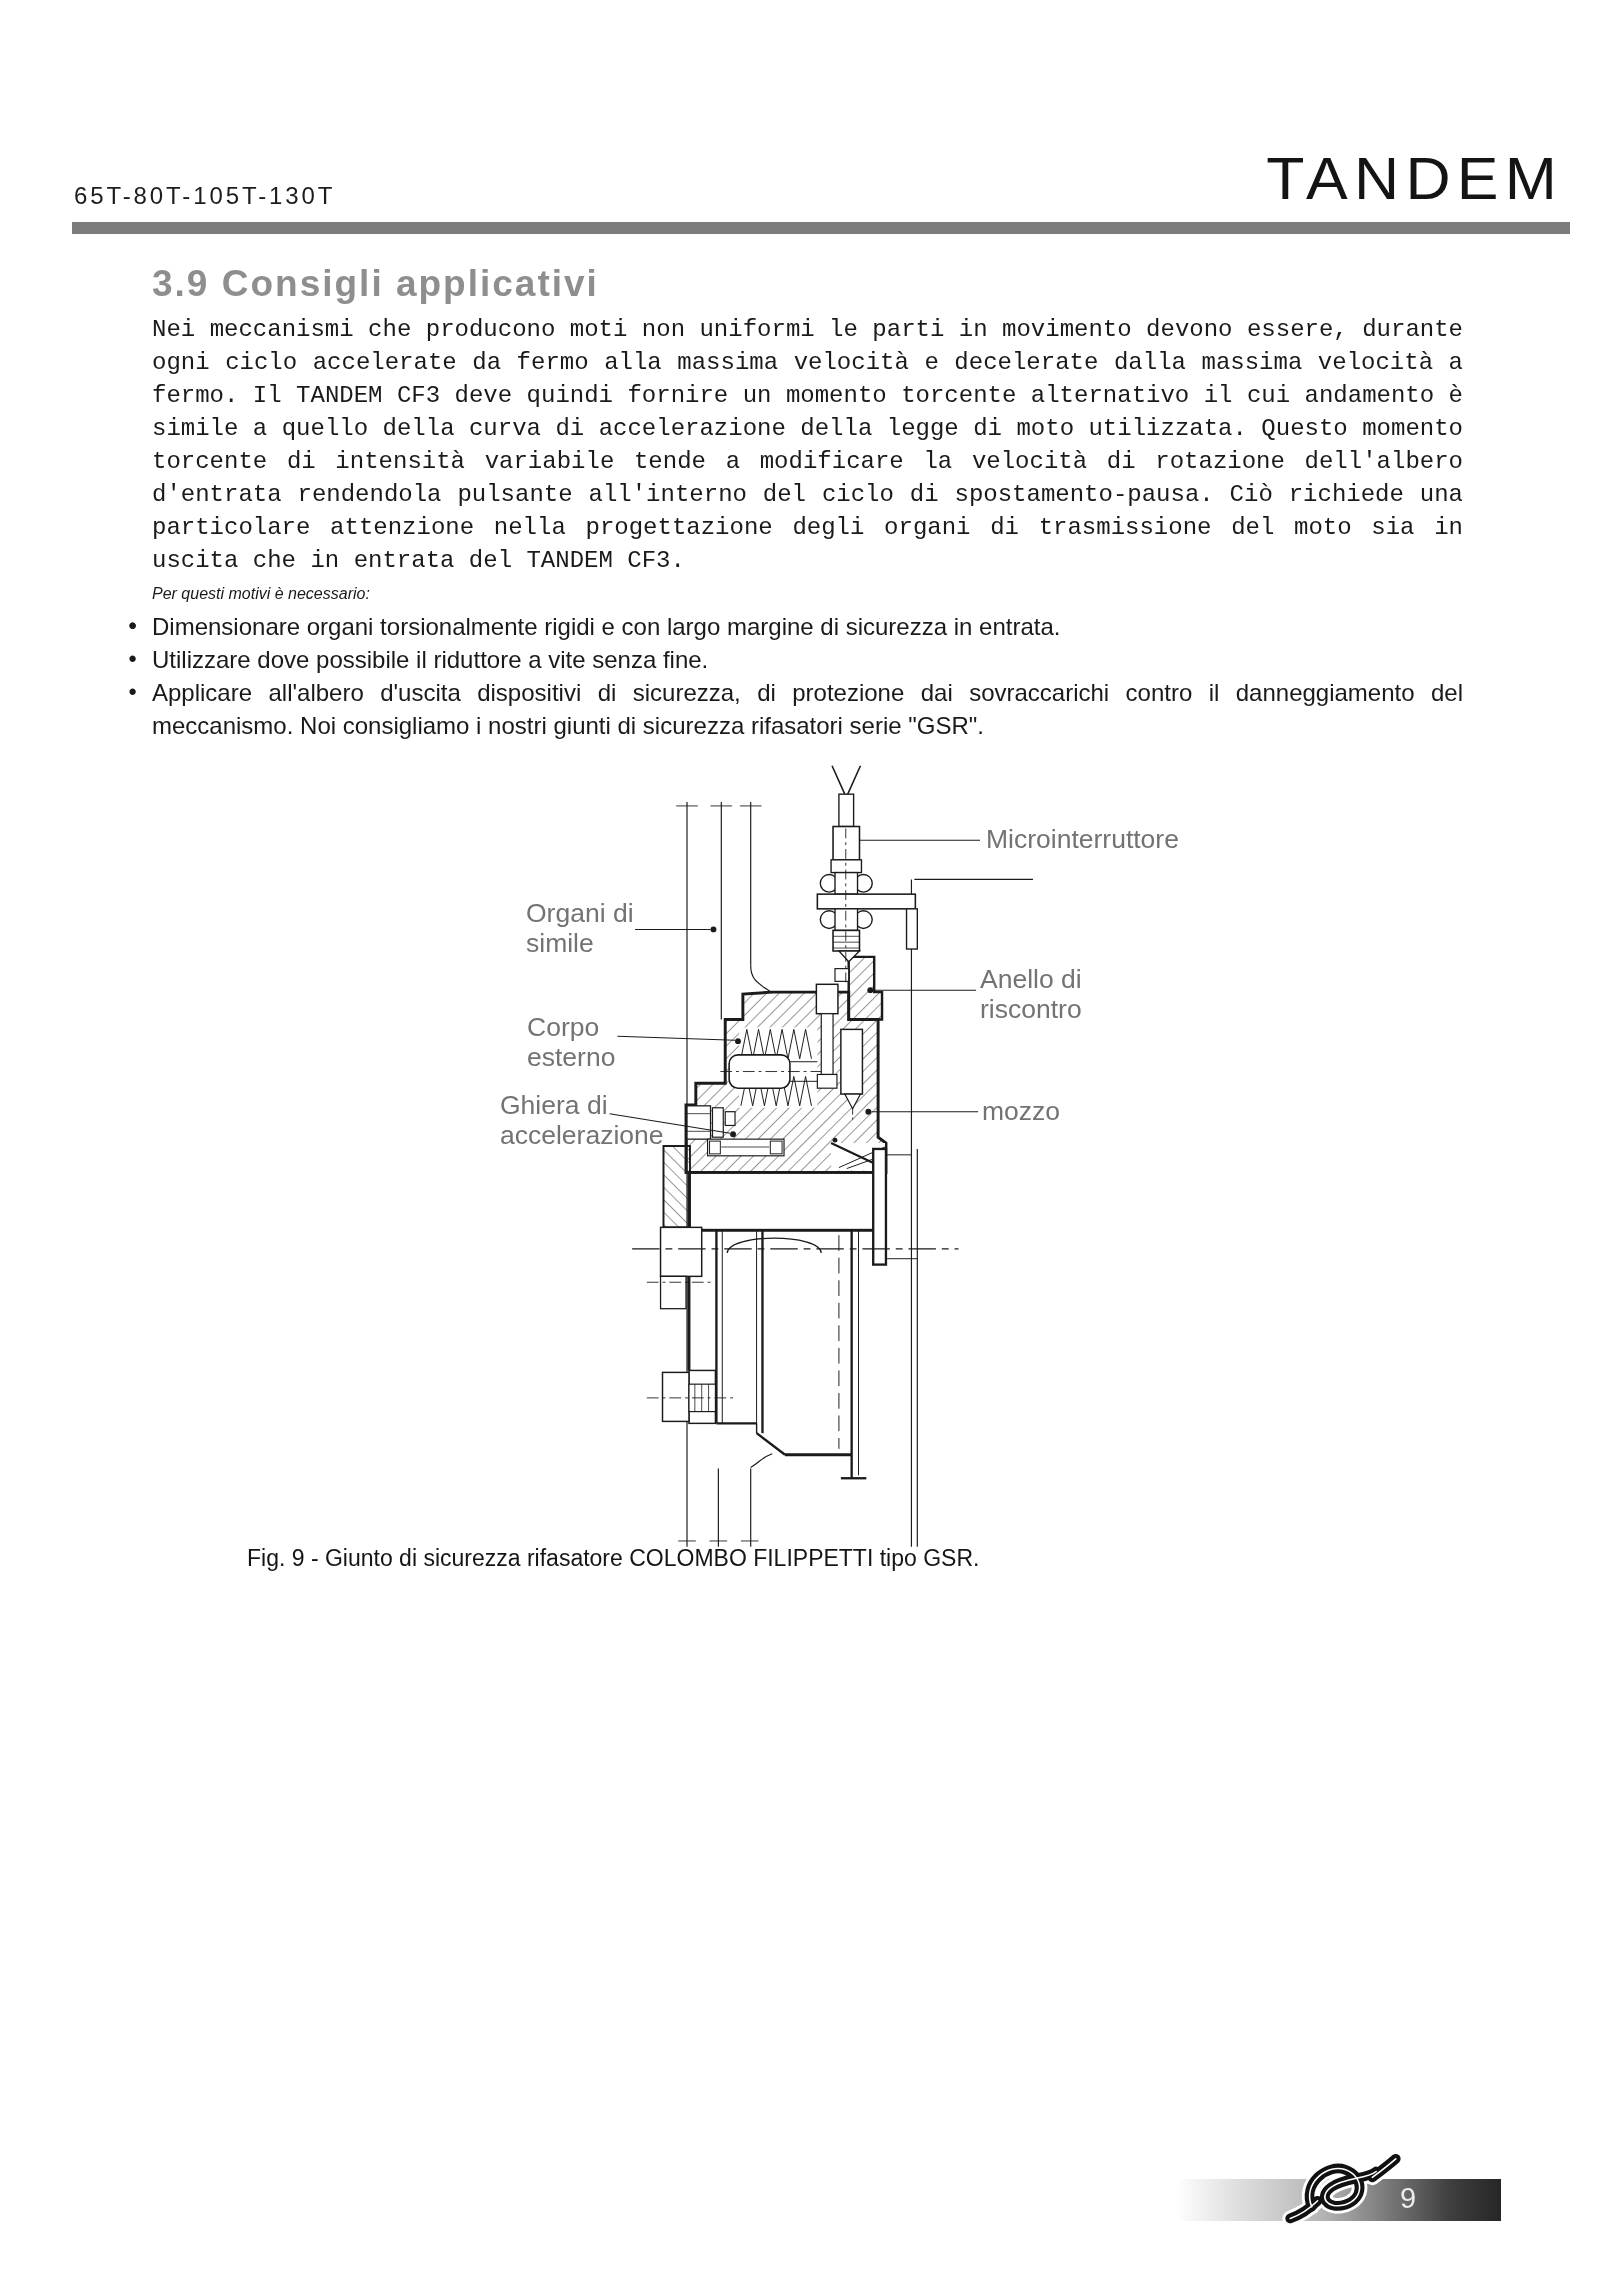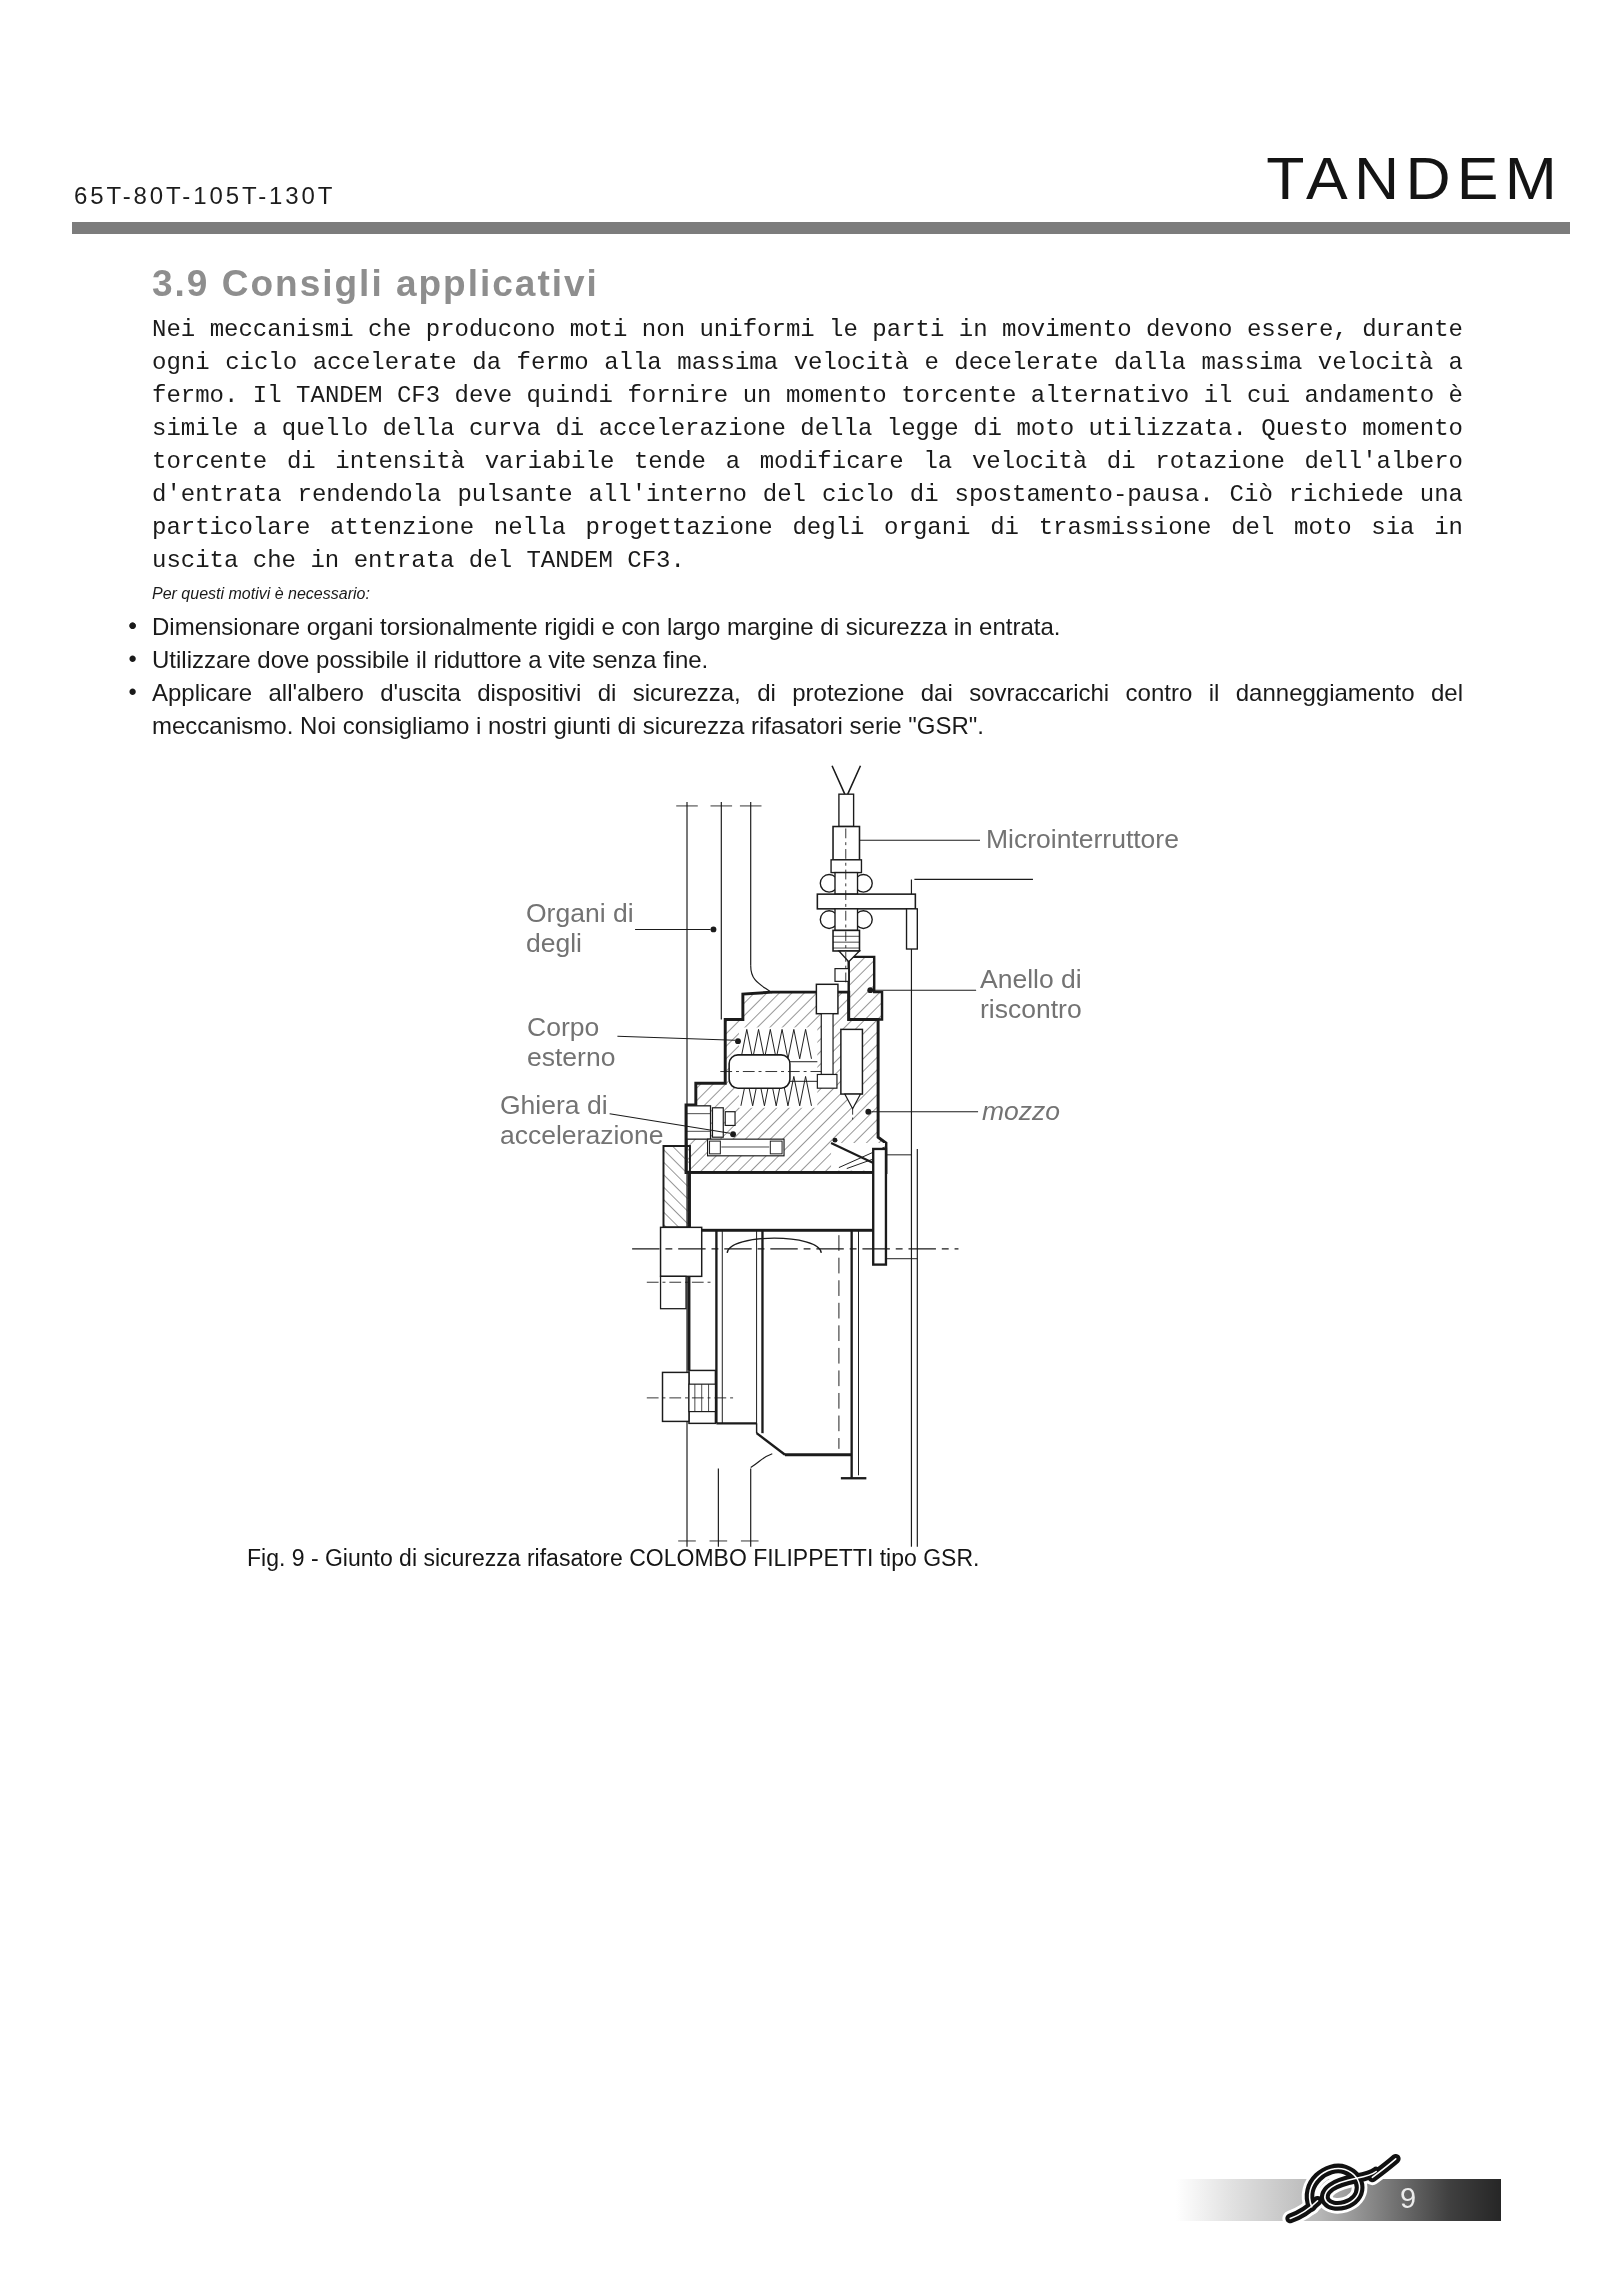--- a/index.html
+++ b/index.html
@@ -170,35 +170,35 @@
       <circle cx="748" cy="1157" r="3" fill="#1b1b1b" stroke="none"></circle>
       <circle cx="886" cy="1134" r="3" fill="#1b1b1b" stroke="none"></circle>
     </g>
   </svg>
 
   <div class="fig-label" style="left:986px;top:824px;">
     <span>Microinterruttore</span>
   </div>
   <div class="fig-label" style="left:526px;top:898px;">
     <span>Organi di</span>
-    <span>degli</span>
+    <span>simile</span>
   </div>
   <div class="fig-label" style="left:980px;top:964px;">
     <span>Anello di</span>
     <span>riscontro</span>
   </div>
   <div class="fig-label" style="left:527px;top:1012px;">
     <span>Corpo</span>
     <span>esterno</span>
   </div>
   <div class="fig-label" style="left:500px;top:1090px;">
     <span>Ghiera di</span>
     <span>accelerazione</span>
   </div>
-  <div class="fig-label" style="left:982px;top:1096px;font-style:italic;">
+  <div class="fig-label" style="left:982px;top:1096px;">
     <span>mozzo</span>
   </div>
 
   <div class="caption">Fig. 9 - Giunto di sicurezza rifasatore COLOMBO FILIPPETTI tipo GSR.</div>
 
   <div class="footer-bar"></div>
   <div class="logo-wrap">
     <svg width="122" height="86" viewBox="0 0 124 88">
       <g fill="none" stroke-linecap="round">
         <g stroke="#ffffff" stroke-width="16">

